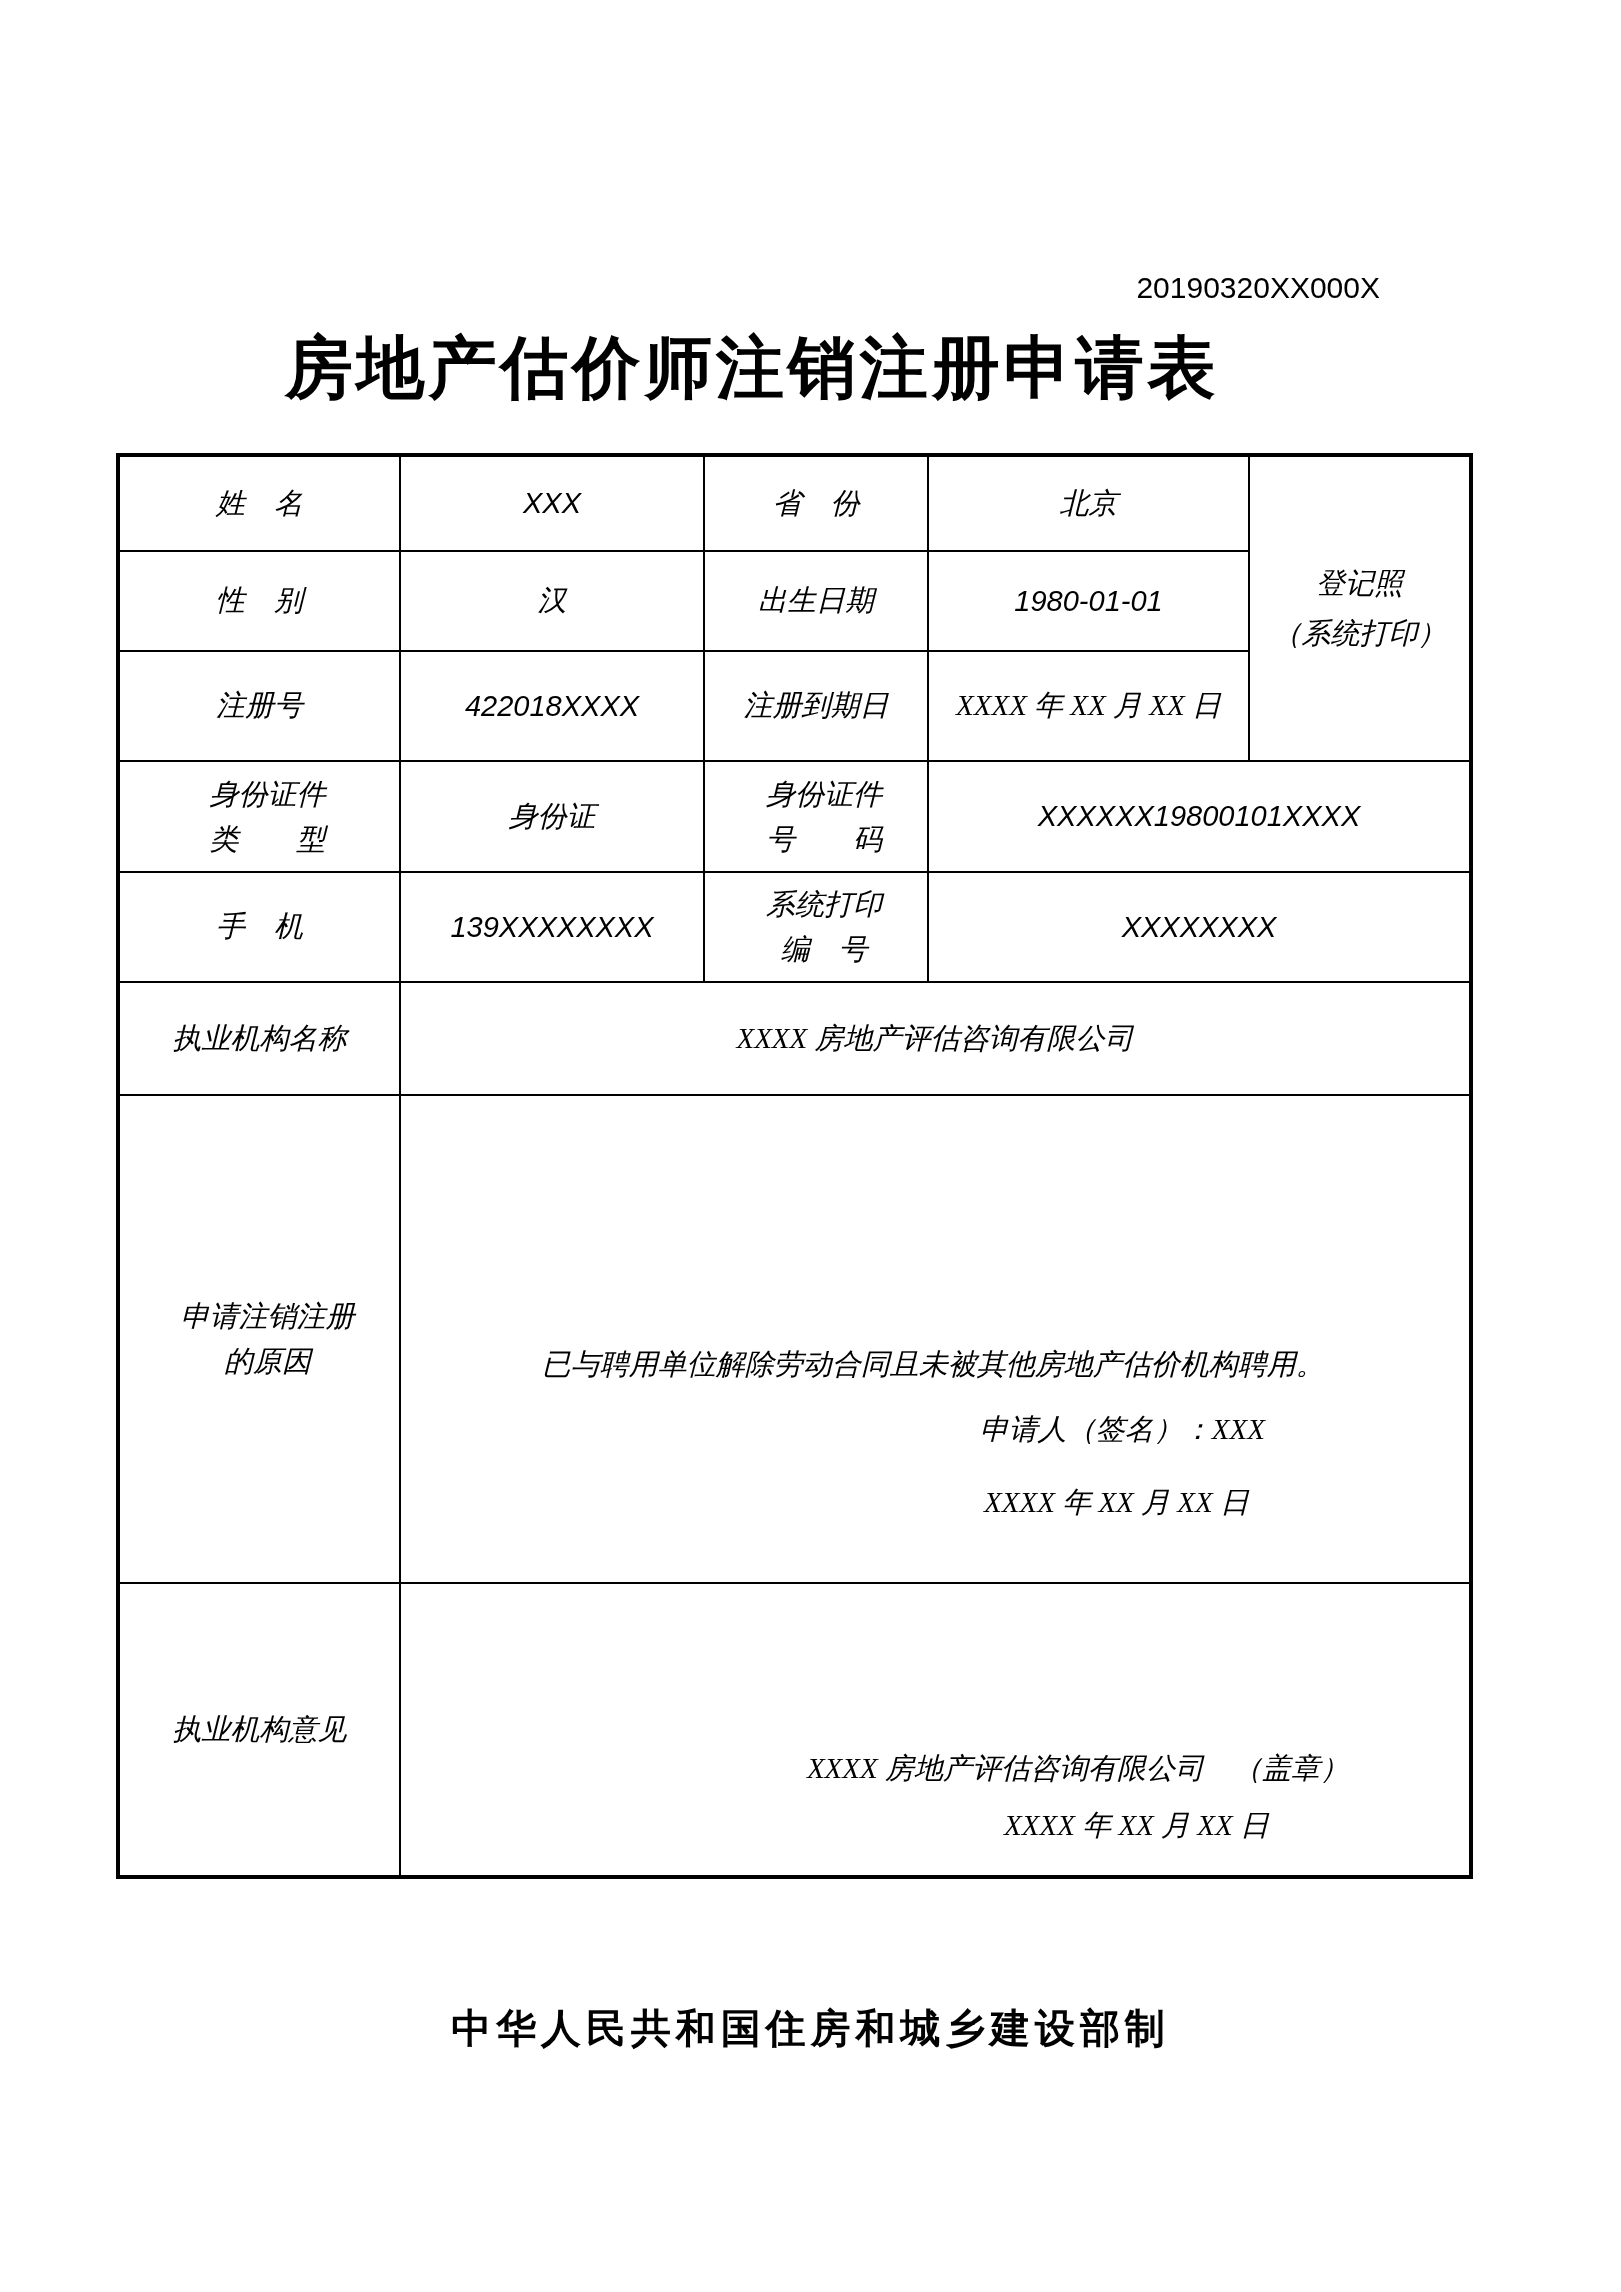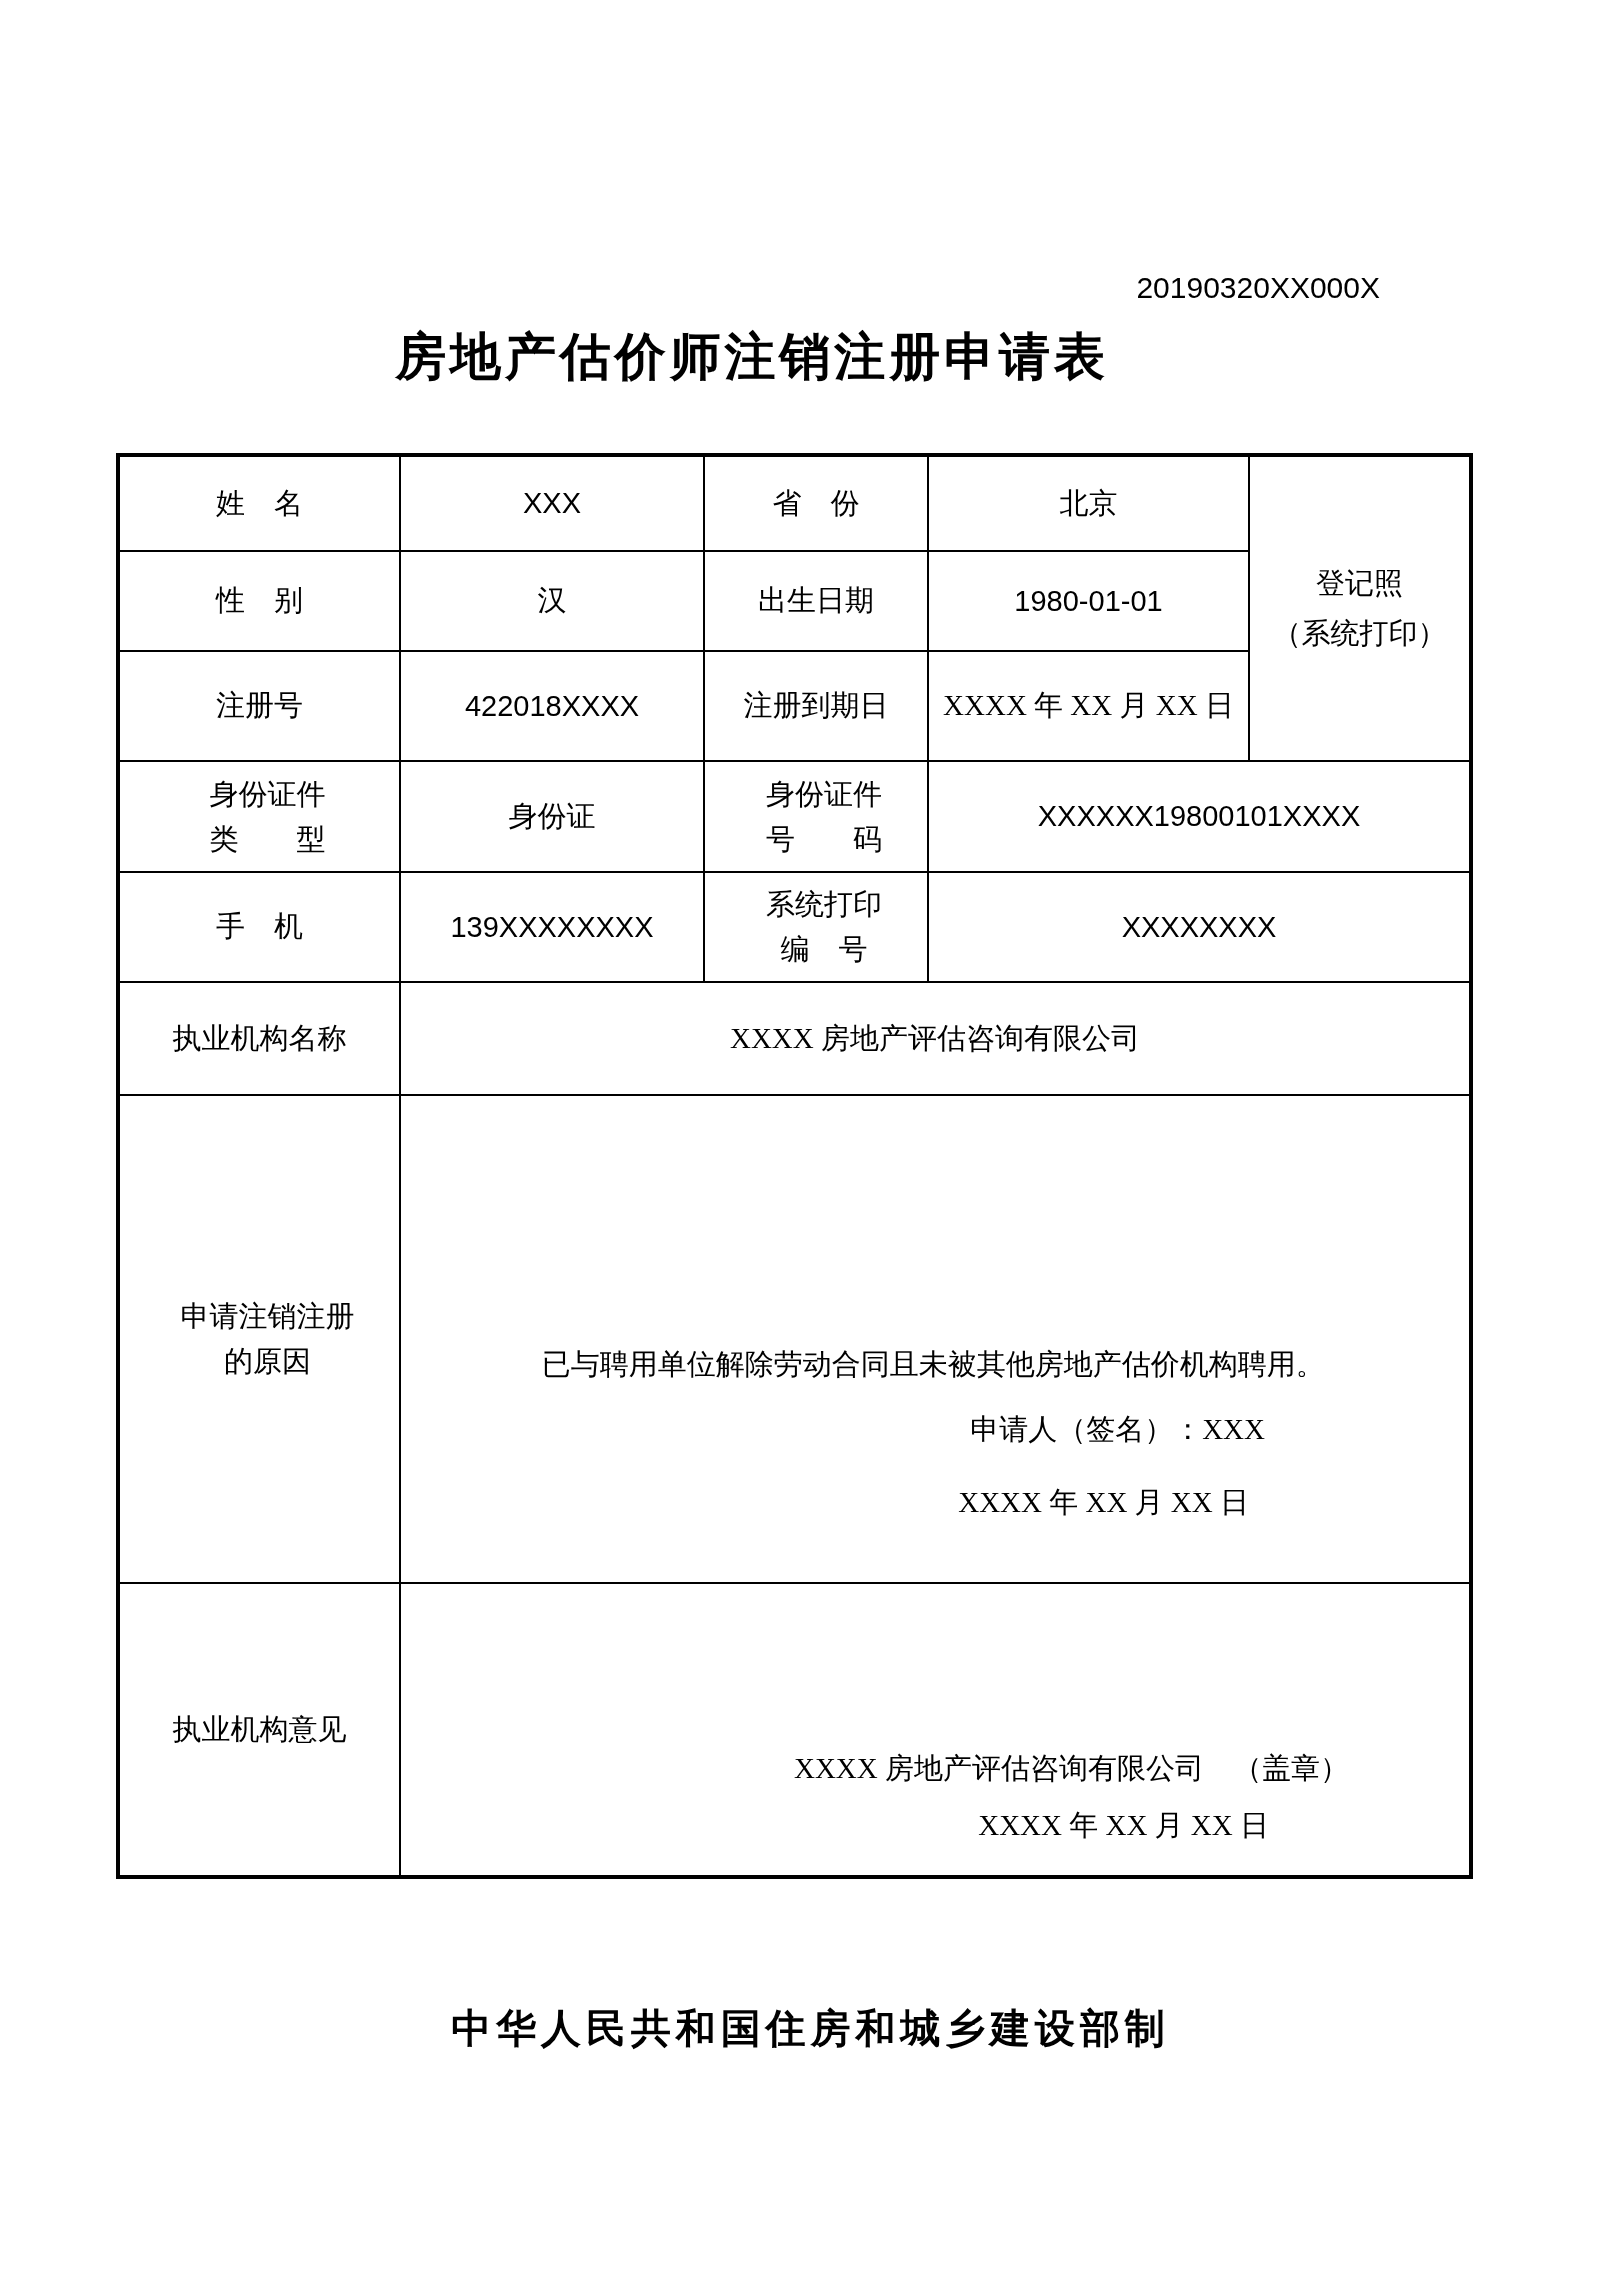--- a/index.html
+++ b/index.html
@@ -29,33 +29,34 @@
     right: 241px;
     font-size: 30px;
     font-family: "Liberation Sans", sans-serif;
   }
   .doc-title {
     position: absolute;
     top: 323px;
     left: 0;
     width: 1504px;
     text-align: center;
-    font-size: 51px;
+    font-size: 68px;
     font-weight: bold;
     font-family: "Liberation Sans", sans-serif;
     letter-spacing: 3.9px;
   }
   table.form {
     position: absolute;
     left: 116px;
     top: 453px;
     width: 1355px;
     border-collapse: collapse;
     table-layout: fixed;
     border: 4.9px solid #000;
+    font-style: italic;
   }
   table.form td {
     border: 2px solid #000;
     text-align: center;
     vertical-align: middle;
     font-size: 29px;
     padding: 0;
   }
   .num {
     font-family: "Liberation Sans", sans-serif;

